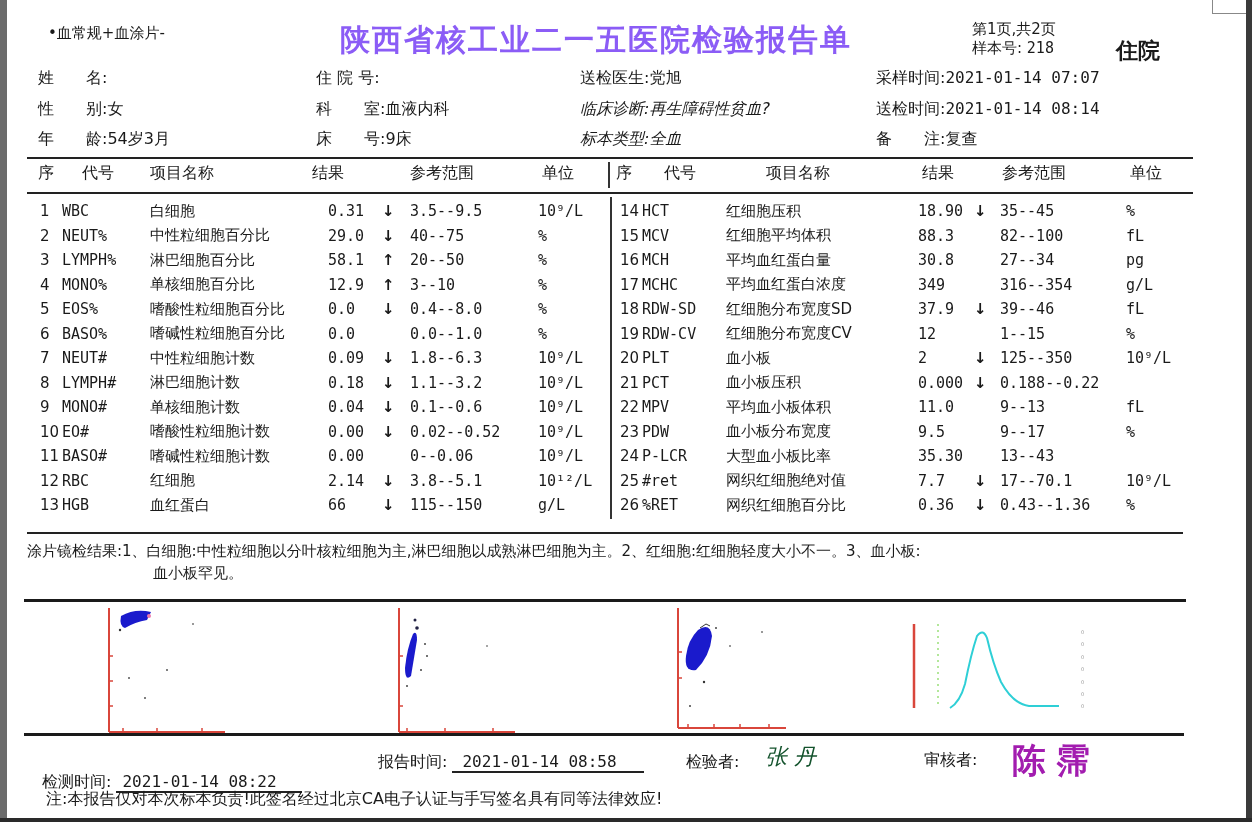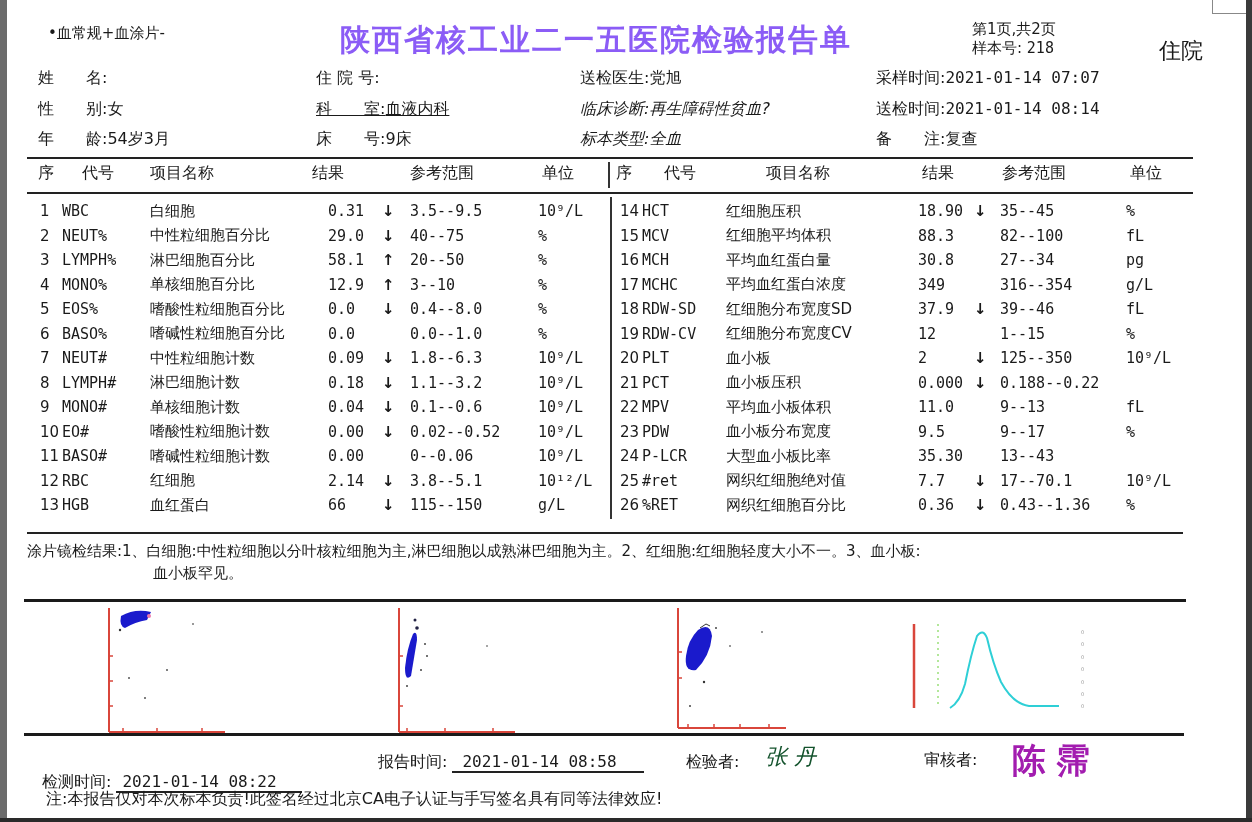--- a/index.html
+++ b/index.html
@@ -14,21 +14,21 @@
   .frame-bottom { position: absolute; left: 0; bottom: 0; width: 1252px; height: 4px; background: #2a2a2a; }
   .corner-box { position: absolute; left: 1212px; top: 0; width: 34px; height: 14px; border-left: 1px solid #888; border-bottom: 1px solid #888; }
 
   .abs { position: absolute; white-space: nowrap; }
   .md { font-size: 16px; }
   .mono { font-family: "DejaVu Sans Mono", "Liberation Mono", monospace; }
 
   .title { left: 340px; top: 20px; font-size: 30px; font-weight: bold; letter-spacing: 2px; color: #8b5cf6; font-family: "DejaVu Serif", "Liberation Serif", serif; }
   .test-type { left: 48px; top: 24px; font-size: 15px; }
   .page-info { left: 972px; top: 20px; font-size: 15px; line-height: 19px; }
-  .inpatient { left: 1159px; top: 36px; font-size: 22px; font-weight: normal; }
+  .inpatient { left: 1116px; top: 36px; font-size: 22px; font-weight: bold; }
   .rule { position: absolute; left: 27px; width: 1166px; height: 2px; background: #222; }
   .vrule { position: absolute; width: 2px; background: #333; }
 
   table.results { position: absolute; border-collapse: collapse; font-size: 15px; }
   table.results td { height: 24.5px; padding: 0; white-space: nowrap; vertical-align: middle; }
   .hdr { position: absolute; top: 163px; font-size: 16px; }
   .arrow { font-weight: bold; font-size: 15px; }
 
   .smear { left: 27px; top: 540px; font-size: 15px; line-height: 22px; }
   .plot-line { position: absolute; height: 3px; background: #1a1a1a; }
@@ -52,21 +52,21 @@
   <div>第1页,共2页</div>
   <div><span>样本号:</span> <span class="mono">218</span></div>
 </div>
 <div class="abs inpatient">住院</div>
 
 <div class="abs md" style="left:38px; top:68px;"><span>姓　　名:</span><span></span></div>
 <div class="abs md" style="left:38px; top:99px;"><span>性　　别:</span><span>女</span></div>
 <div class="abs md" style="left:38px; top:129px;"><span>年　　龄:</span><span>54岁3月</span></div>
 
 <div class="abs md" style="left:316px; top:68px;"><span>住 院 号:</span><span></span></div>
-<div class="abs md" style="left:316px; top:99px;text-decoration:underline;"><span>科　　室:</span><span>血液内科</span></div>
+<div class="abs md" style="left:316px; top:99px;"><span>科　　室:</span><span>血液内科</span></div>
 <div class="abs md" style="left:316px; top:129px;"><span>床　　号:</span><span>9床</span></div>
 
 <div class="abs md" style="left:580px; top:68px;"><span>送检医生:</span><span>党旭</span></div>
 <div class="abs md" style="left:580px; top:99px;font-style:italic;"><span>临床诊断:</span><span>再生障碍性贫血?</span></div>
 <div class="abs md" style="left:580px; top:129px;font-style:italic;"><span>标本类型:</span><span>全血</span></div>
 
 <div class="abs md" style="left:876px; top:68px;"><span>采样时间:</span><span class="mono">2021-01-14 07:07</span></div>
 <div class="abs md" style="left:876px; top:99px;"><span>送检时间:</span><span class="mono">2021-01-14 08:14</span></div>
 <div class="abs md" style="left:876px; top:129px;"><span>备　　注:</span><span>复查</span></div>
 

